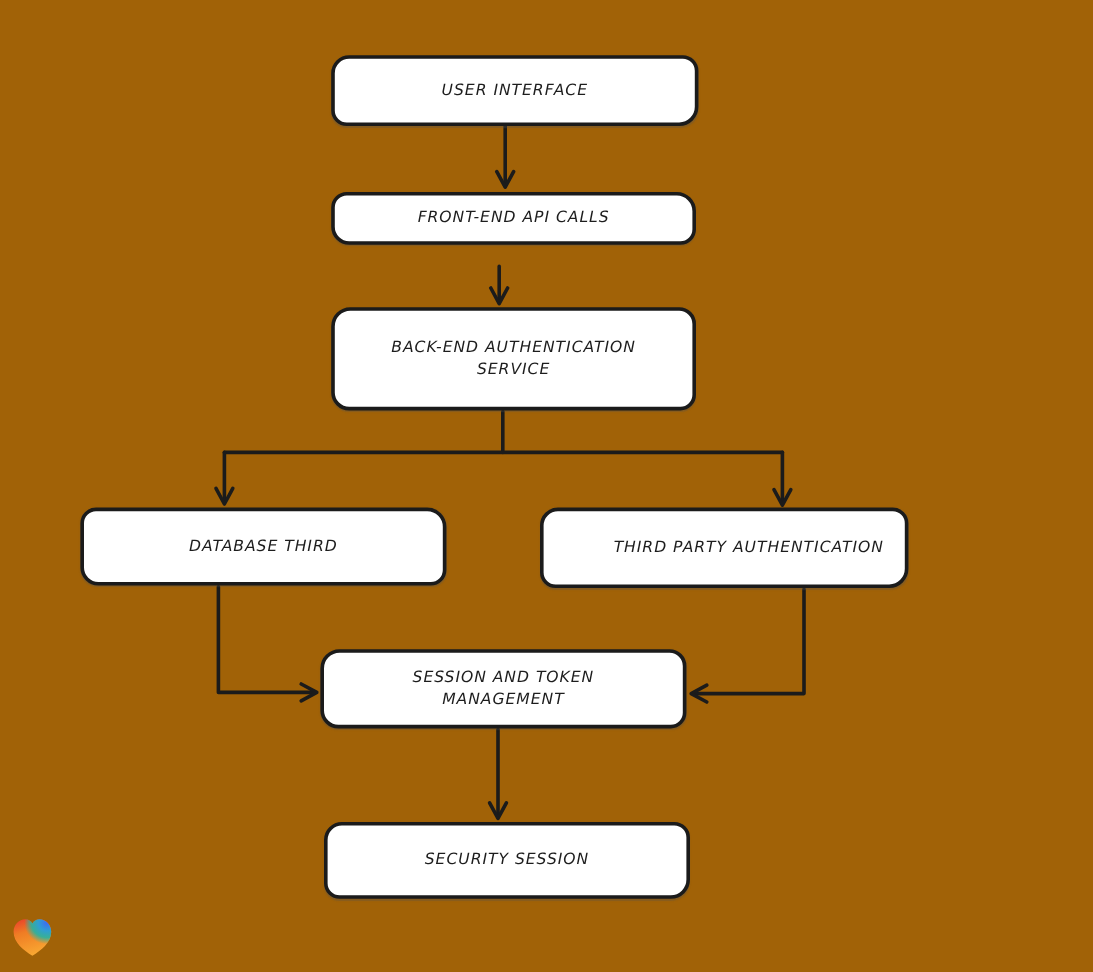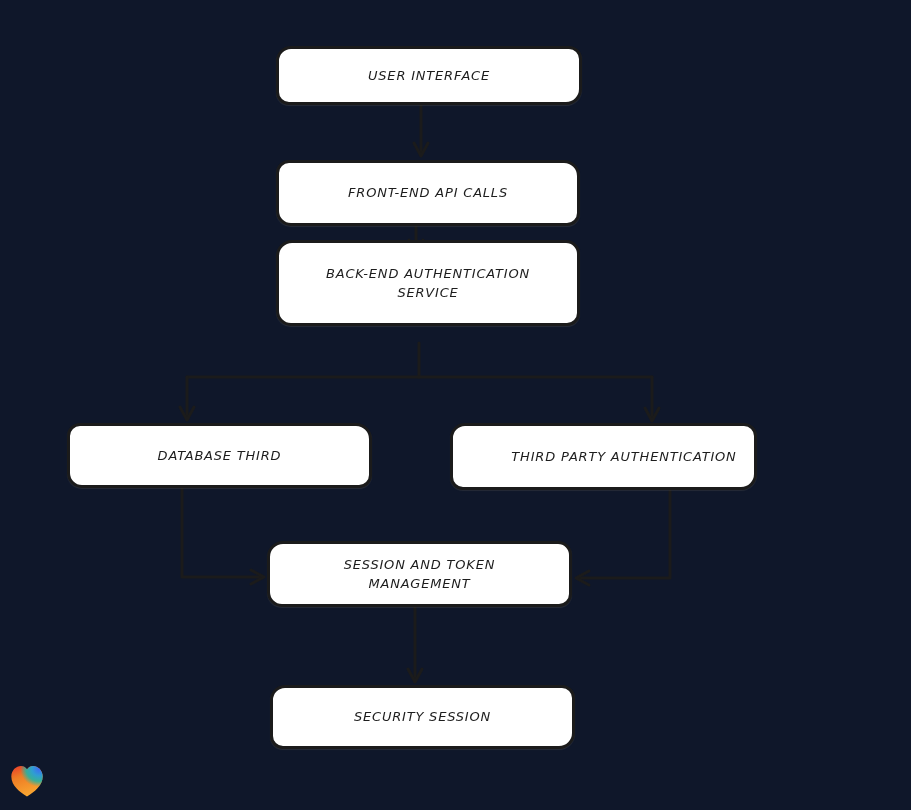--- a/index.html
+++ b/index.html
@@ -1,21 +1,21 @@
 <!DOCTYPE html>
 <html><head>
 <meta charset="utf-8">
 <style>
   * { margin: 0; padding: 0; box-sizing: border-box; }
   html, body { background: #ffffff; }
   .canvas {
     position: relative;
     width: 911px;
     height: 810px;
-    background: #0f172a;
+    background: #a16207;
     overflow: hidden;
     font-family: "DejaVu Sans", sans-serif;
   }
   .edges-layer {
     position: absolute;
     left: 0; top: 0;
     width: 911px; height: 810px;
     pointer-events: none;
   }
   .edges-layer path {
@@ -82,25 +82,25 @@
     <path d="M589 571 L576 578 L589 585"></path>
 
     <path d="M415 608 L415 680"></path>
     <path d="M408 669 L415 682 L422 669"></path>
   </svg>
 
   <div class="node r1" style="left:276px; top:46px; width:306px; height:59px;">
     <span>USER INTERFACE</span>
   </div>
 
-  <div class="node r2" style="left:276px; top:160px; width:304px; height:66px;">
+  <div class="node r2" style="left:276px; top:160px; width:304px; height:44px;">
     <span>FRONT-END API CALLS</span>
   </div>
 
-  <div class="node r3" style="left:276px; top:240px; width:304px; height:86px;">
+  <div class="node r3" style="left:276px; top:256px; width:304px; height:86px;">
     <span>BACK-END AUTHENTICATION
 SERVICE</span>
   </div>
 
   <div class="node r2" style="left:67px; top:423px; width:305px; height:65px;">
     <span>DATABASE THIRD</span>
   </div>
 
   <div class="node r1" style="left:450px; top:423px; width:307px; height:67px;padding-left:41px;">
     <span>THIRD PARTY AUTHENTICATION</span>

